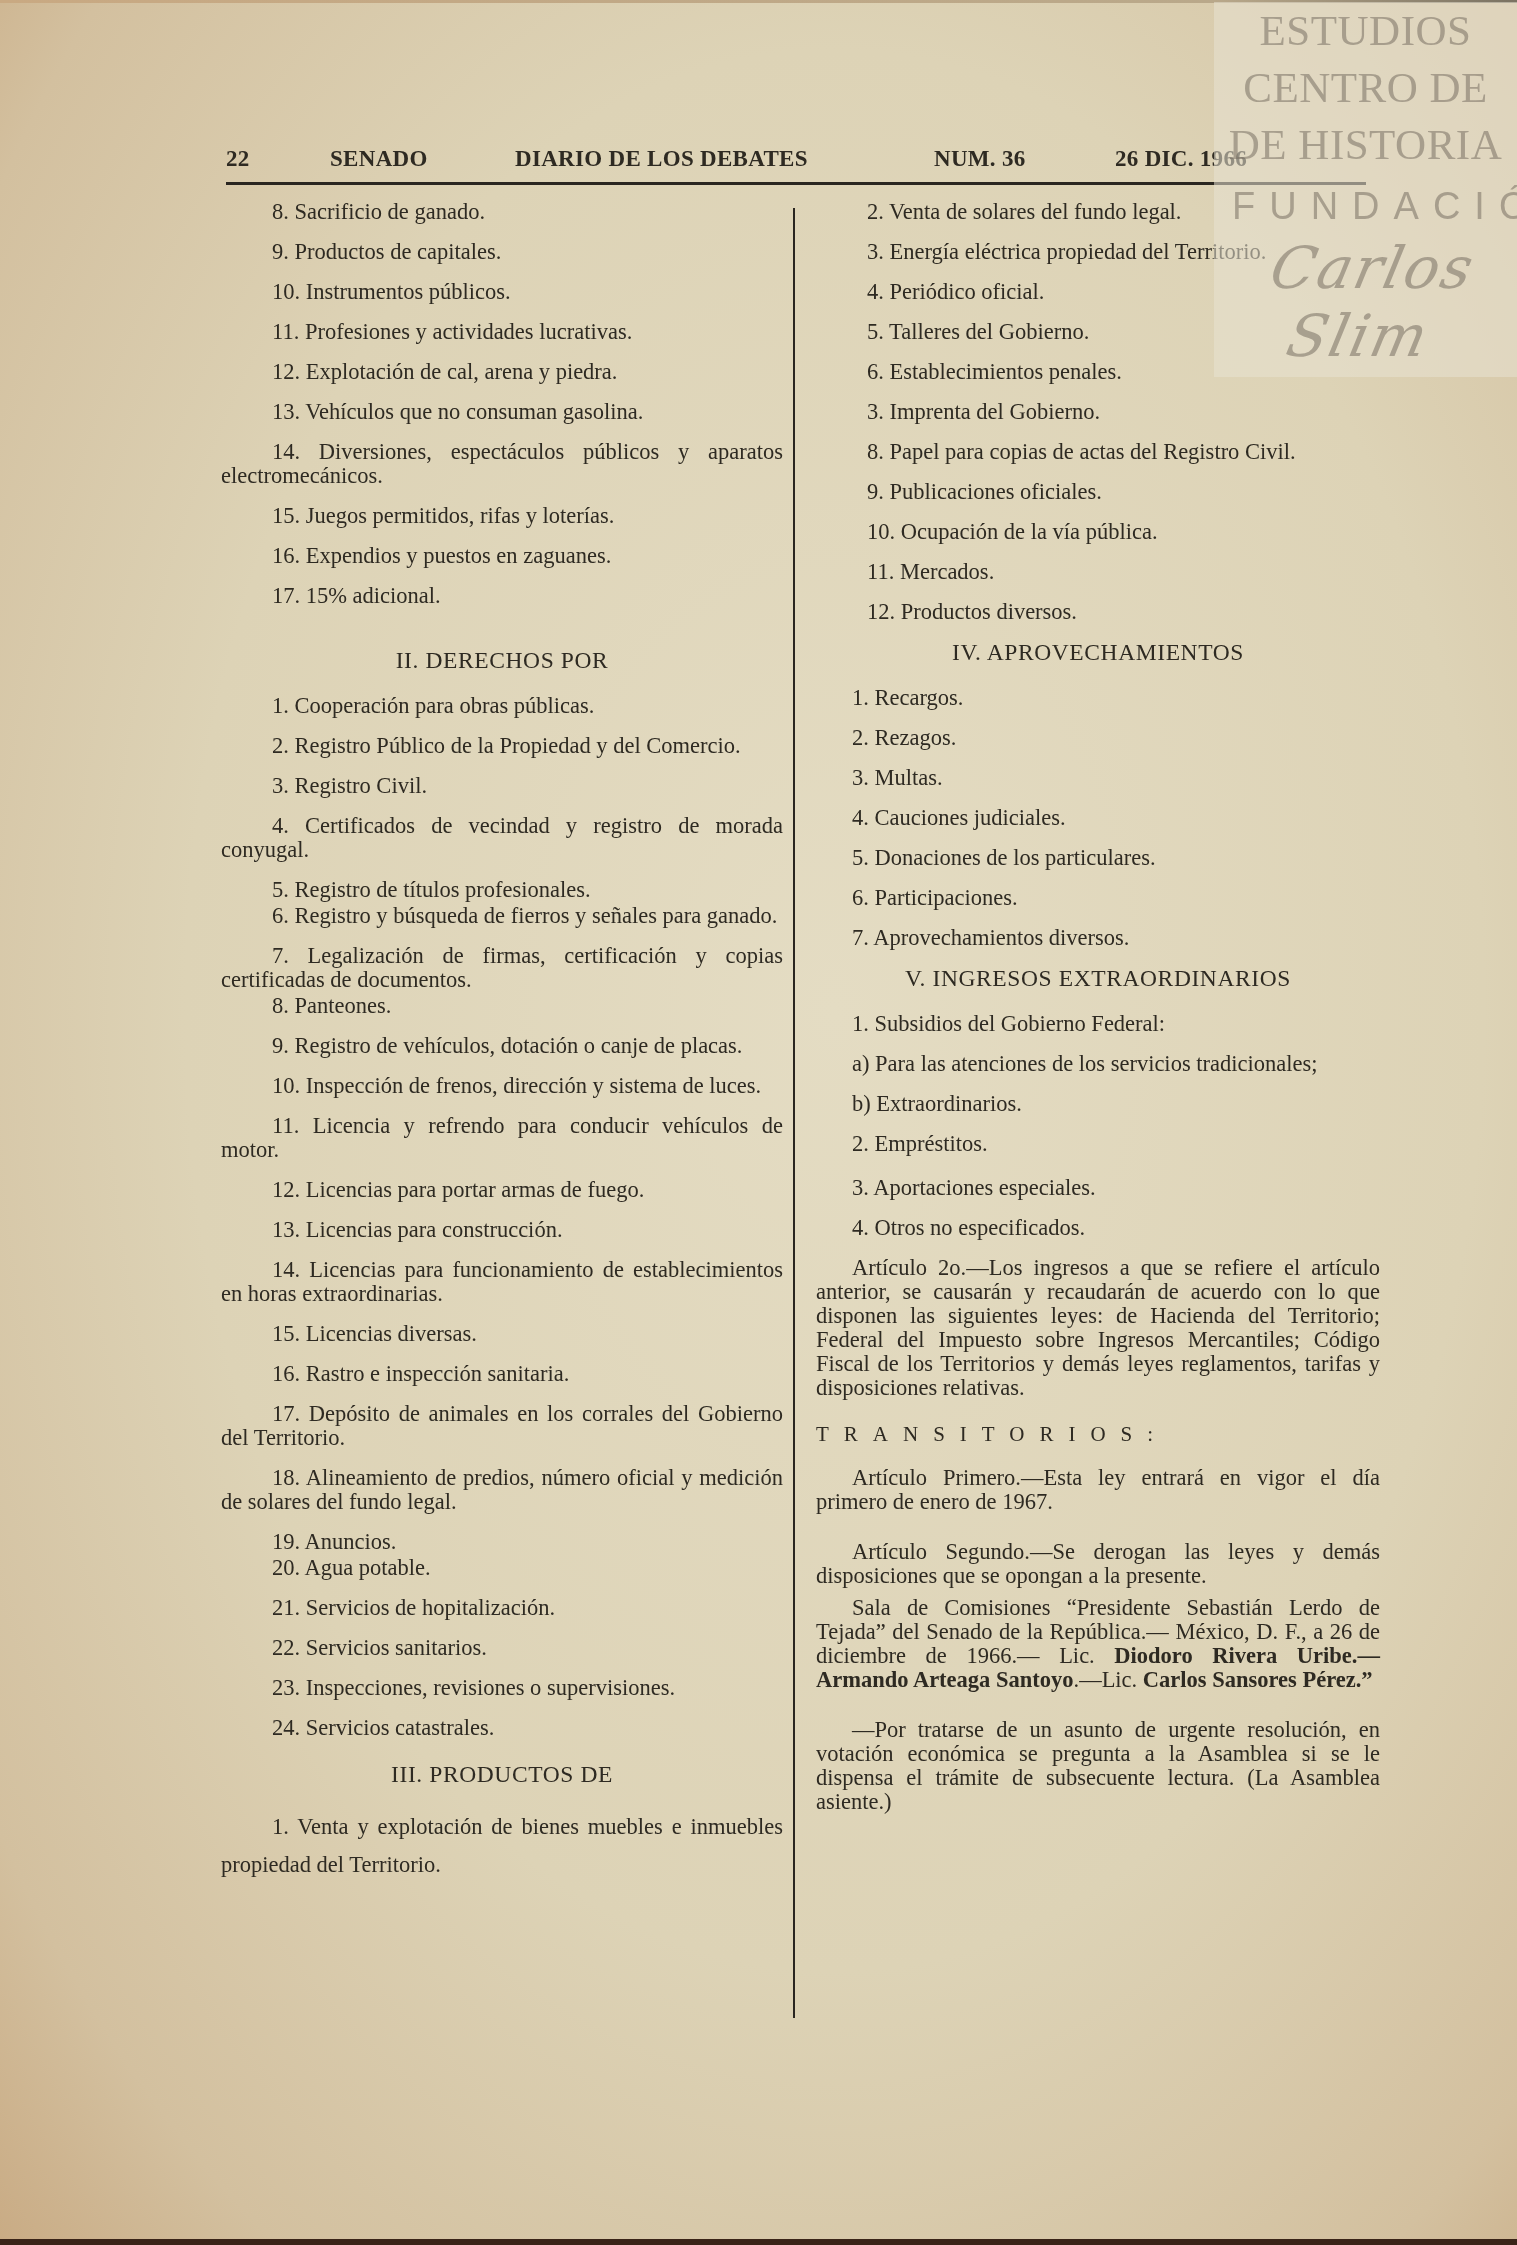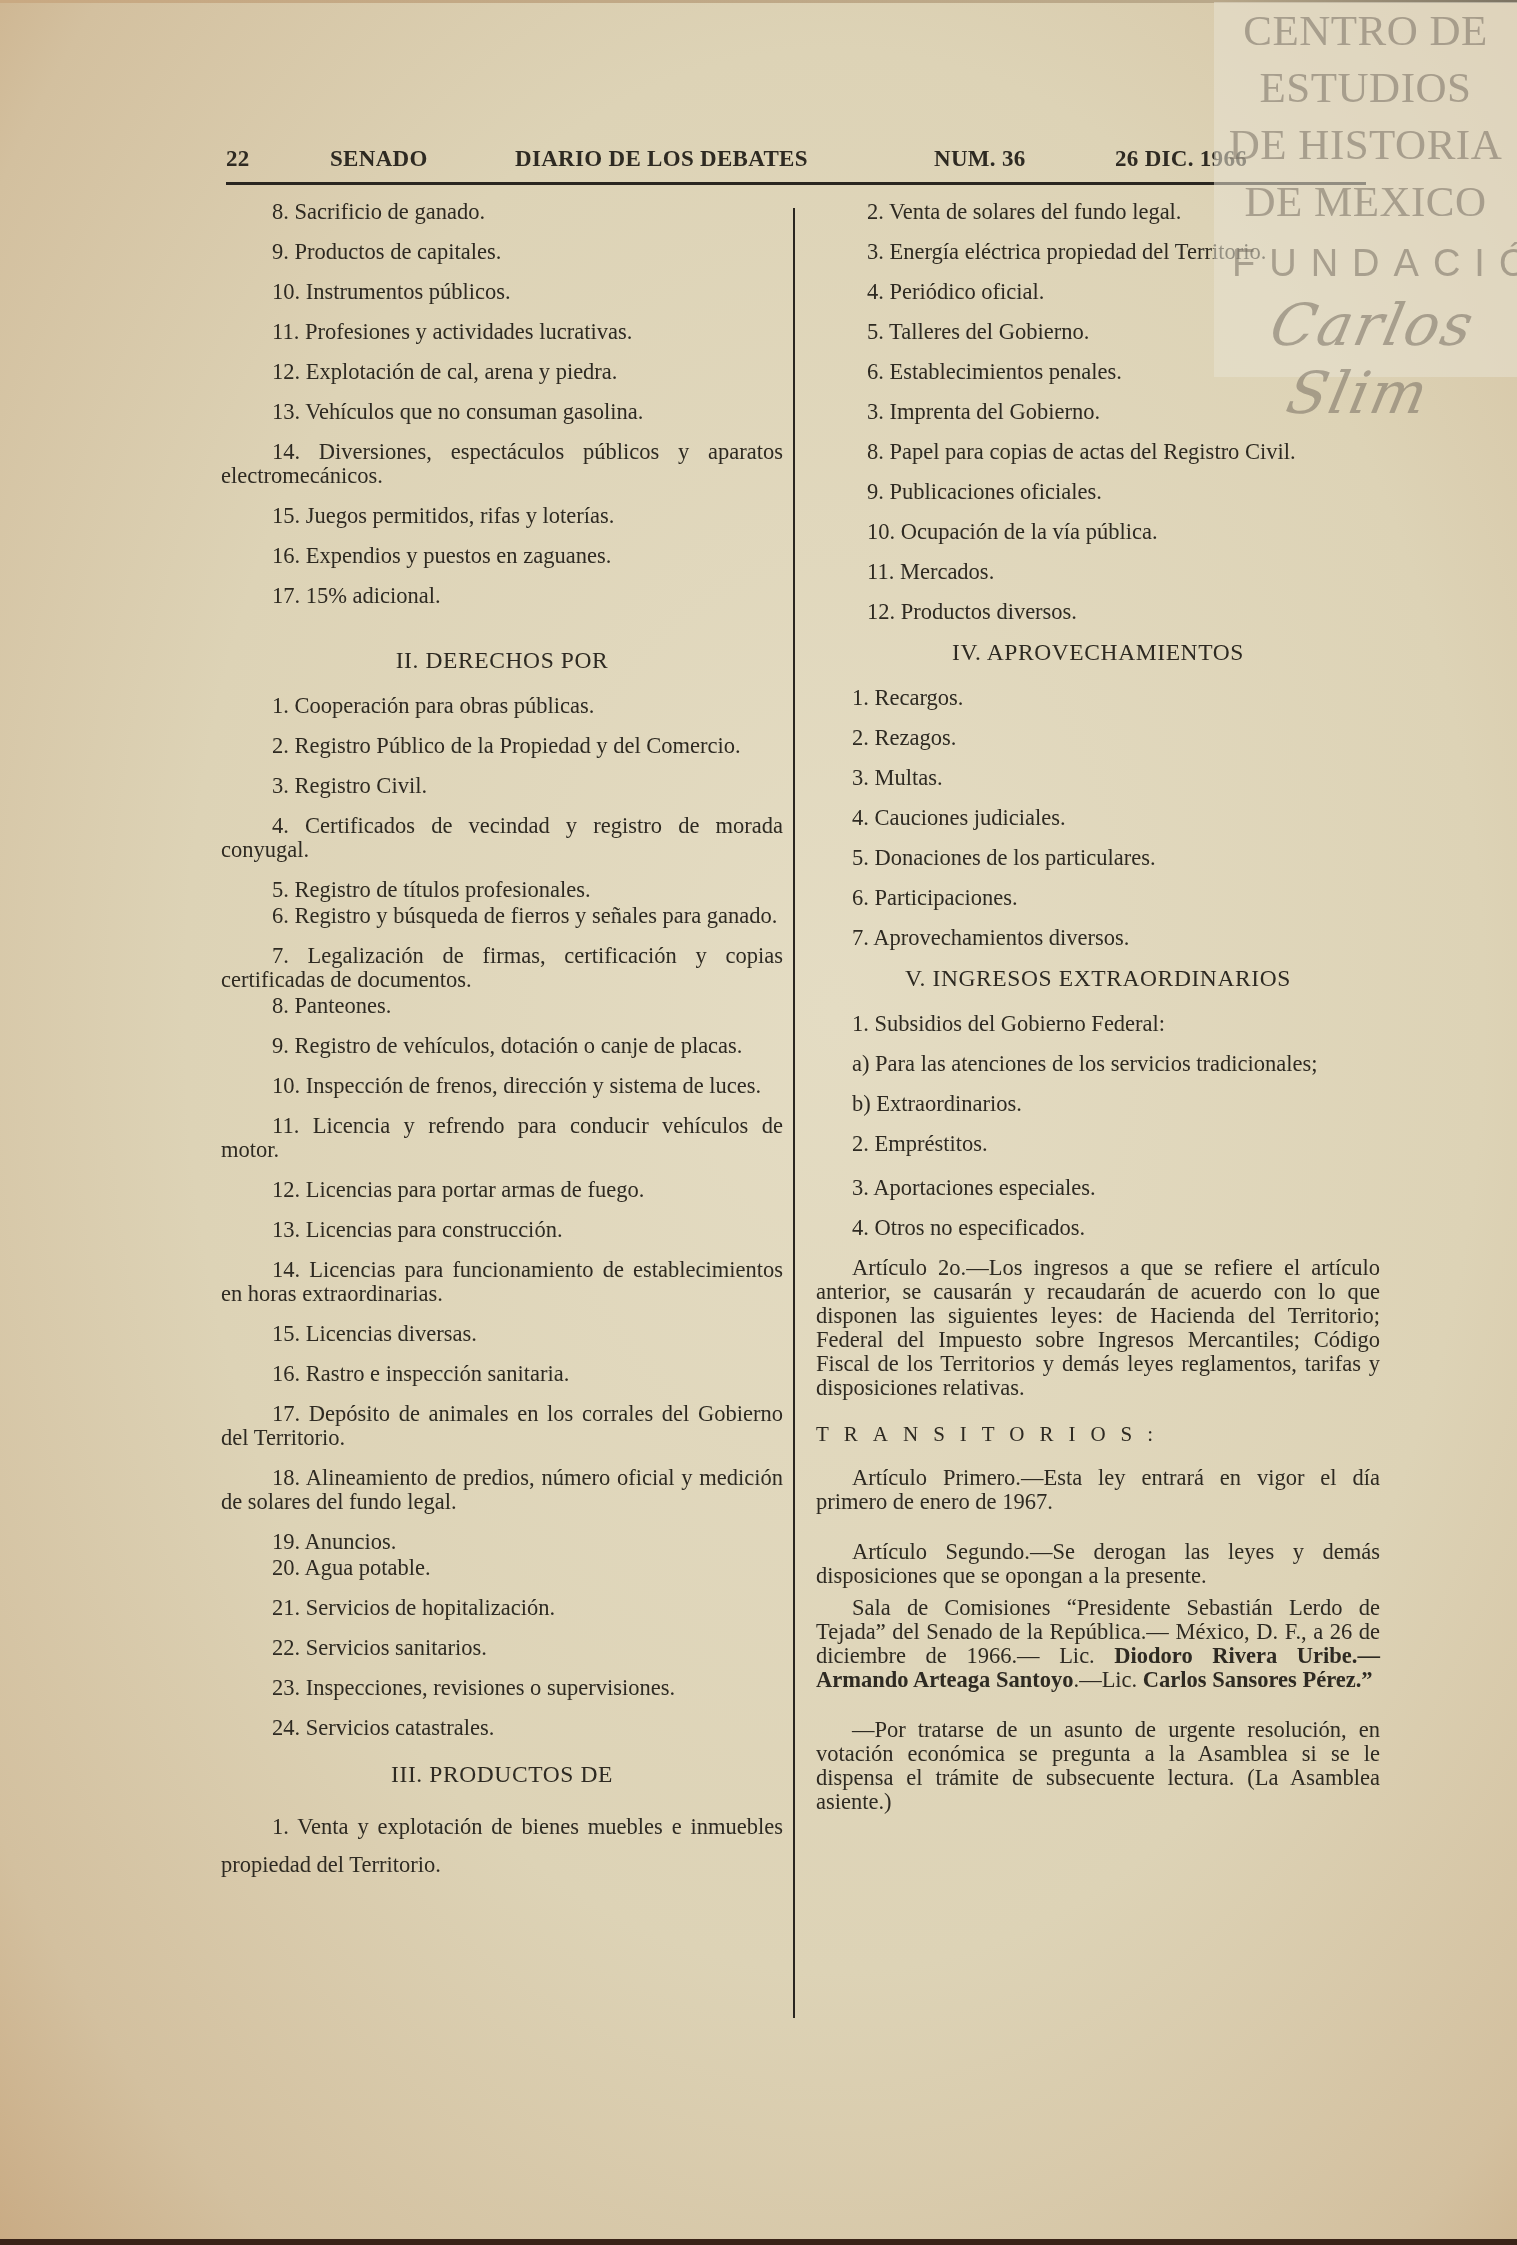--- a/index.html
+++ b/index.html
@@ -176,21 +176,20 @@
 
   <p class="para" style="text-indent:36px;margin-bottom:26px">Artículo Primero.—Esta ley entrará en vigor el día primero de enero de 1967.</p>
   <p class="para" style="text-indent:36px;margin-bottom:8px">Artículo Segundo.—Se derogan las leyes y demás disposiciones que se opongan a la presente.</p>
 
   <p class="para" style="text-indent:36px;margin-bottom:26px"><span>Sala de Comisiones “Presidente Sebastián Lerdo de Tejada” del Senado de la República.— México, D. F., a 26 de diciembre de 1966.— Lic. </span><span class="bold">Diodoro Rivera Uribe.— Armando Arteaga Santoyo</span><span>.—Lic. </span><span class="bold">Carlos Sansores Pérez.”</span></p>
 
   <p class="para" style="text-indent:36px">—Por tratarse de un asunto de urgente resolución, en votación económica se pregunta a la Asamblea si se le dispensa el trámite de subsecuente lectura. (La Asamblea asiente.)</p>
 </div>
 
 <div class="watermark">
+  <div class="wm-line">ESTUDIOS</div>
   <div class="wm-line" style="margin-top:0">CENTRO DE</div>
-  <div class="wm-line">ESTUDIOS</div>
   <div class="wm-line">DE HISTORIA</div>
-  <div class="wm-line">DE MEXICO</div>
   <div class="wm-fundacion">FUNDACIÓN</div>
   <div class="wm-sig">Carlos Slim</div>
 </div>
 
 <div class="page-bottom-edge"></div>
 
 </body></html>

